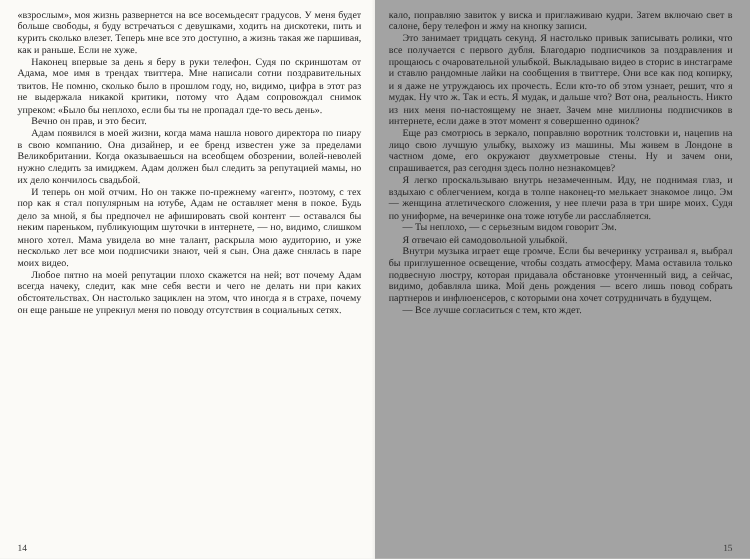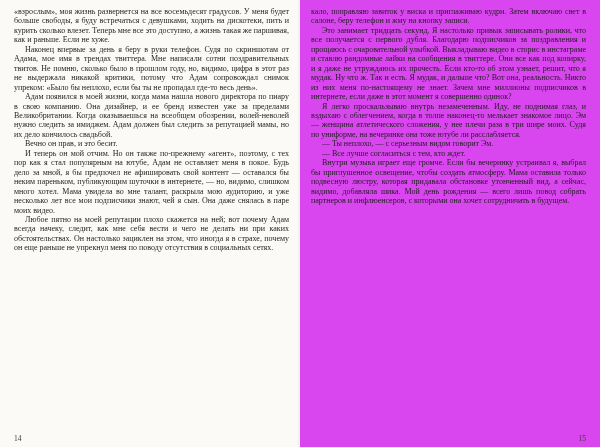--- a/index.html
+++ b/index.html
@@ -60,34 +60,36 @@
   .folio-right { right: 14px; margin-left: 16px; }
 </style>
 </head>
 <body style="background: rgb(251, 250, 247);">
 
 <div class="spread">
   <section class="page page-left" style="background: rgb(251, 250, 247);">
     <div class="page-text" style="color: rgb(30, 30, 30);">
         <p class="no-indent">«взрослым», моя жизнь развернется на все восемьдесят градусов. У меня будет больше свободы, я буду встречаться с девушками, ходить на дискотеки, пить и курить сколько влезет. Теперь мне все это доступно, а жизнь такая же паршивая, как и раньше. Если не хуже.</p>
         <p class="indent">Наконец впервые за день я беру в руки телефон. Судя по скриншотам от Адама, мое имя в трендах твиттера. Мне написали сотни поздравительных твитов. Не помню, сколько было в прошлом году, но, видимо, цифра в этот раз не выдержала никакой критики, потому что Адам сопровождал снимок упреком: «Было бы неплохо, если бы ты не пропадал где-то весь день».</p>
+        <p class="indent">Вечно он прав, и это бесит.</p>
         <p class="indent">Адам появился в моей жизни, когда мама нашла нового директора по пиару в свою компанию. Она дизайнер, и ее бренд известен уже за пределами Великобритании. Когда оказываешься на всеобщем обозрении, волей-неволей нужно следить за имиджем. Адам должен был следить за репутацией мамы, но их дело кончилось свадьбой.</p>
-        <p class="indent">Вечно он прав, и это бесит.</p>
         <p class="indent">И теперь он мой отчим. Но он также по-прежнему «агент», поэтому, с тех пор как я стал популярным на ютубе, Адам не оставляет меня в покое. Будь дело за мной, я бы предпочел не афишировать свой контент — оставался бы неким пареньком, публикующим шуточки в интернете, — но, видимо, слишком много хотел. Мама увидела во мне талант, раскрыла мою аудиторию, и уже несколько лет все мои подписчики знают, чей я сын. Она даже снялась в паре моих видео.</p>
         <p class="indent">Любое пятно на моей репутации плохо скажется на ней; вот почему Адам всегда начеку, следит, как мне себя вести и чего не делать ни при каких обстоятельствах. Он настолько зациклен на этом, что иногда я в страхе, почему он еще раньше не упрекнул меня по поводу отсутствия в социальных сетях.</p>
       </div>
     <div class="folio folio-left" style="color: rgb(60, 60, 60);">14</div>
   </section>
 
   <div class="gutter-shadow"></div>
 
-  <section class="page page-right" style="background: #d946ef;">
+  <section class="page page-right" style="background: #a3a3a3;">
     <div class="page-text" style="color: rgb(30, 30, 30);">
         <p class="no-indent">кало, поправляю завиток у виска и приглаживаю кудри. Затем включаю свет в салоне, беру телефон и жму на кнопку записи.</p>
         <p class="indent">Это занимает тридцать секунд. Я настолько привык записывать ролики, что все получается с первого дубля. Благодарю подписчиков за поздравления и прощаюсь с очаровательной улыбкой. Выкладываю видео в сторис в инстаграме и ставлю рандомные лайки на сообщения в твиттере. Они все как под копирку, и я даже не утруждаюсь их прочесть. Если кто-то об этом узнает, решит, что я мудак. Ну что ж. Так и есть. Я мудак, и дальше что? Вот она, реальность. Никто из них меня по-настоящему не знает. Зачем мне миллионы подписчиков в интернете, если даже в этот момент я совершенно одинок?</p>
+        <p class="indent">Еще раз смотрюсь в зеркало, поправляю воротник толстовки и, нацепив на лицо свою лучшую улыбку, выхожу из машины. Мы живем в Лондоне в частном доме, его окружают двухметровые стены. Ну и зачем они, спрашивается, раз сегодня здесь полно незнакомцев?</p>
         <p class="indent">Я легко проскальзываю внутрь незамеченным. Иду, не поднимая глаз, и вздыхаю с облегчением, когда в толпе наконец-то мелькает знакомое лицо. Эм — женщина атлетического сложения, у нее плечи раза в три шире моих. Судя по униформе, на вечеринке она тоже ютубе ли расслабляется.</p>
         <p class="indent">— Ты неплохо, — с серьезным видом говорит Эм.</p>
+        <p class="indent">Я отвечаю ей самодовольной улыбкой.</p>
+        <p class="indent">Внутри музыка играет еще громче. Если бы вечеринку устраивал я, выбрал бы приглушенное освещение, чтобы создать атмосферу. Мама оставила только подвесную люстру, которая придавала обстановке утонченный вид, а сейчас, видимо, добавляла шика. Мой день рождения — всего лишь повод собрать партнеров и инфлюенсеров, с которыми она хочет сотрудничать в будущем.</p>
         <p class="indent">— Все лучше согласиться с тем, кто ждет.</p>
-        <p class="indent">Внутри музыка играет еще громче. Если бы вечеринку устраивал я, выбрал бы приглушенное освещение, чтобы создать атмосферу. Мама оставила только подвесную люстру, которая придавала обстановке утонченный вид, а сейчас, видимо, добавляла шика. Мой день рождения — всего лишь повод собрать партнеров и инфлюенсеров, с которыми она хочет сотрудничать в будущем.</p>
       </div>
     <div class="folio folio-right" style="color: rgb(60, 60, 60);">15</div>
   </section>
 </div>
 
 </body></html>

